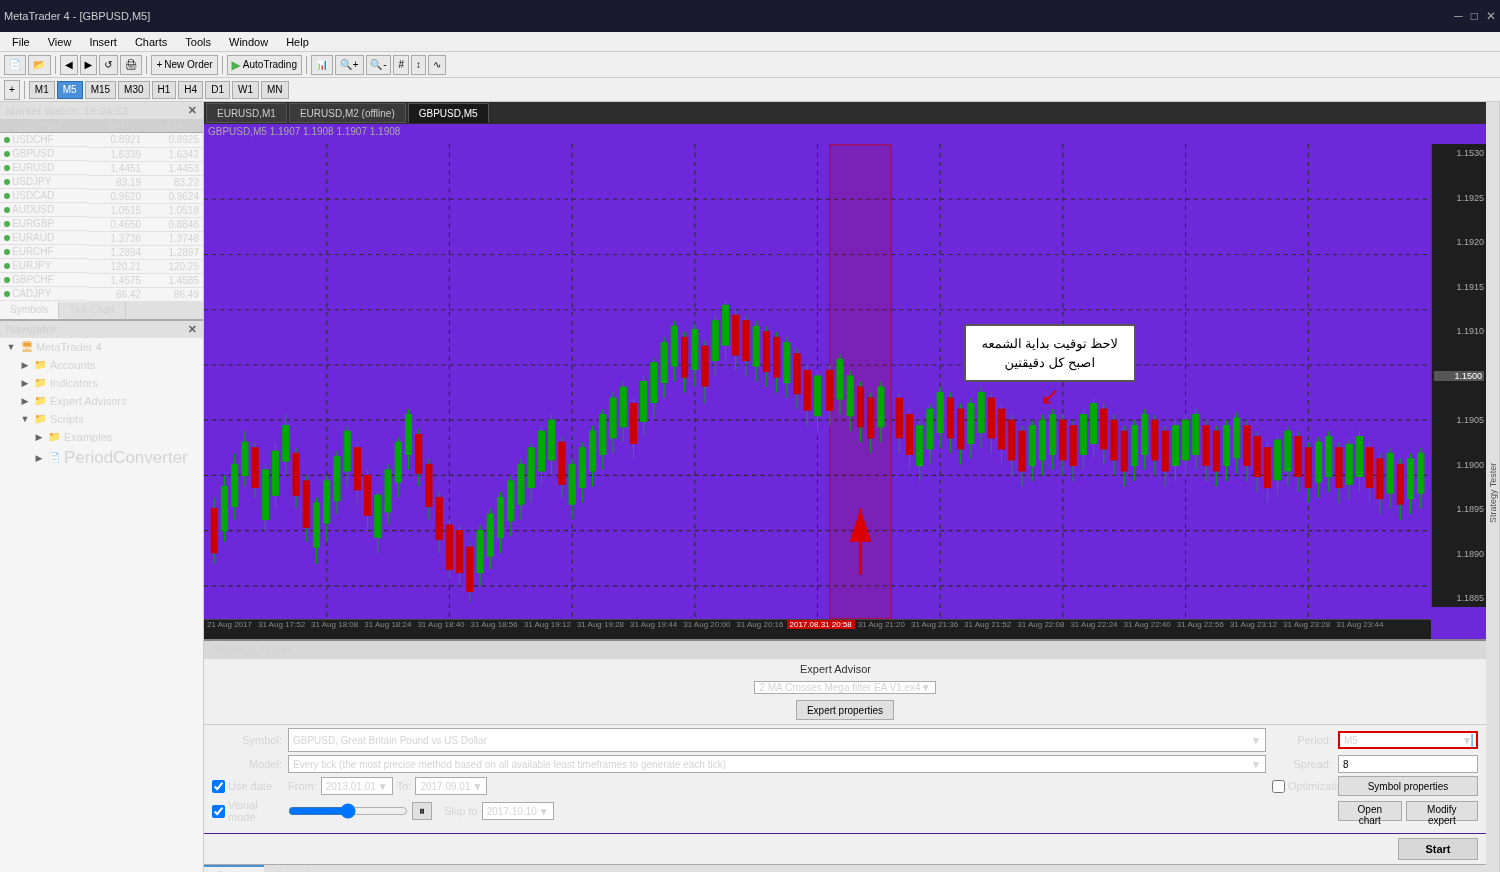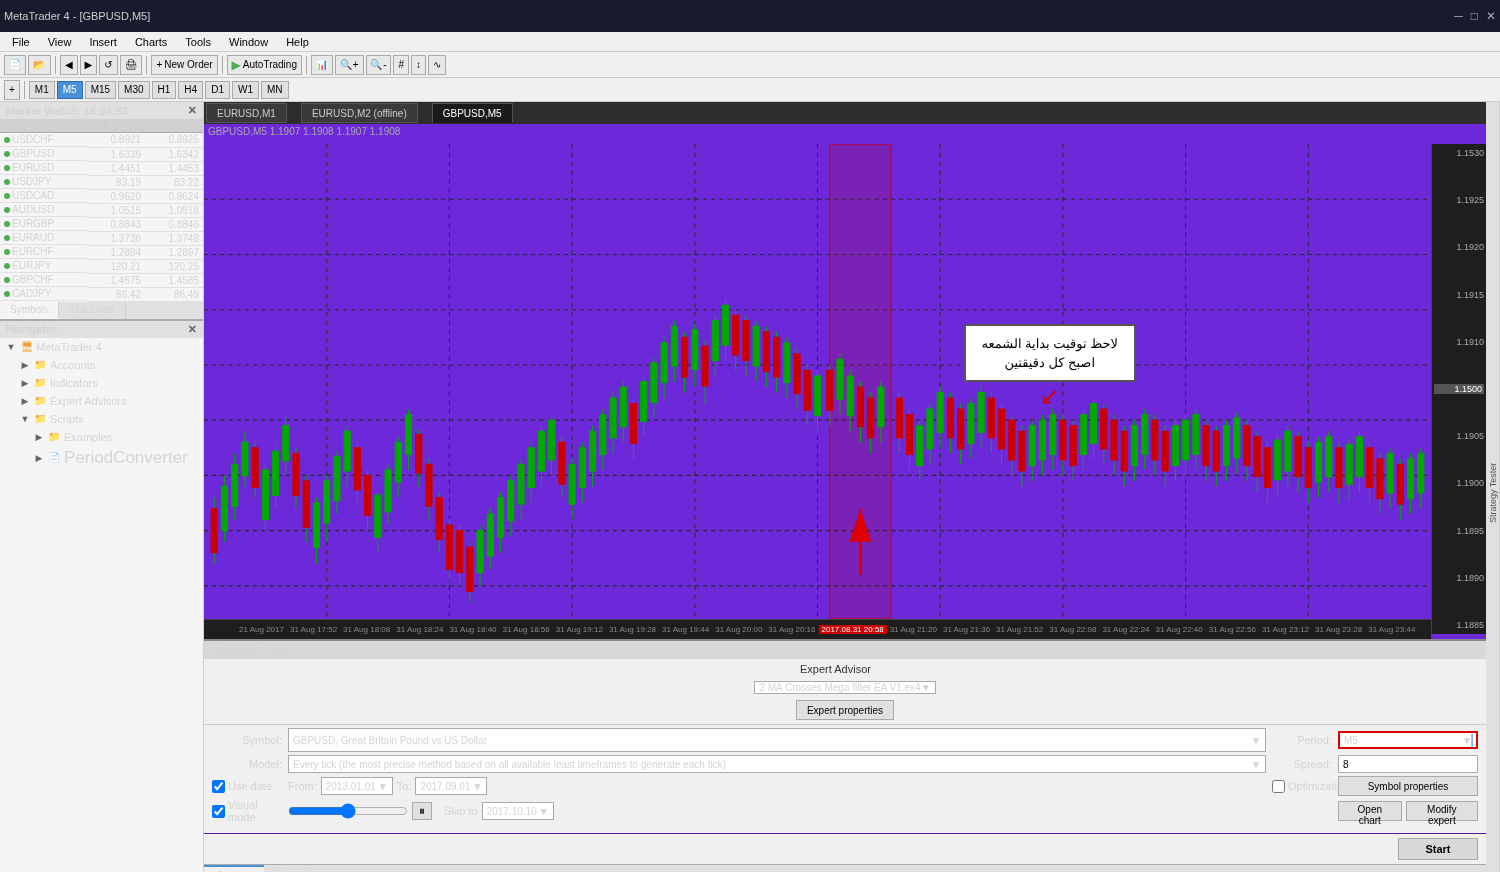--- a/index.html
+++ b/index.html
@@ -44,21 +44,21 @@
     .mw-tab.active { background: #f5f5f5; border-bottom: 2px solid #f5f5f5; }
 
     
     #navigator { flex: 1; overflow: auto; }
     #nav-header { background: #e0e0e0; padding: 2px 6px; font-size: 11px; font-weight: bold; display: flex; justify-content: space-between; align-items: center; }
     .nav-tree { font-size: 11px; }
     .nav-item { display: flex; align-items: center; gap: 2px; padding: 2px 4px; cursor: pointer; }
     .nav-icon { width: 14px; height: 14px; display: inline-flex; align-items: center; justify-content: center; font-size: 10px; }
     .folder-icon { color: #f0a030; }
     #chart-tabs { background: #2d2d2d; display: flex; align-items: center; height: 22px; padding: 0 2px; }
-    .chart-tab { padding: 2px 10px; font-size: 10px; cursor: pointer; background: #3a3a3a; border: 1px solid #555; margin-right: 14px; color: #ccc; height: 20px; display: flex; align-items: center; }
+    .chart-tab { padding: 2px 10px; font-size: 10px; cursor: pointer; background: #3a3a3a; border: 1px solid #555; margin-right: 2px; color: #ccc; height: 20px; display: flex; align-items: center; }
     .chart-tab.active { background: #1a1a1a; color: #fff; border-bottom: 1px solid #1a1a1a; }
     #chart-canvas { flex: 1; position: relative; overflow: hidden; }
 
     
     #chart-info { position: absolute; top: 2px; left: 4px; font-size: 10px; color: #aaa; z-index: 10; }
 
     
     #price-scale { position: absolute; right: 0; top: 0; bottom: 20px; width: 55px; background: #1e1e1e; border-left: 1px solid #444; display: flex; flex-direction: column; justify-content: space-between; padding: 2px 2px; }
     .price-label { font-size: 9px; color: #aaa; text-align: right; }
 
@@ -193,21 +193,21 @@
       <td style="text-align:right;">0.9620</td>
       <td style="text-align:right;">0.9624</td>
     </tr>
             <tr>
       <td><span class="dot dot-green"></span>AUDUSD</td>
       <td style="text-align:right;">1.0515</td>
       <td style="text-align:right;">1.0518</td>
     </tr>
             <tr>
       <td><span class="dot dot-green"></span>EURGBP</td>
-      <td style="text-align:right;">0.8843</td>
+      <td style="text-align:right;">0.4650</td>
       <td style="text-align:right;">0.8846</td>
     </tr>
             <tr>
       <td><span class="dot dot-green"></span>EURAUD</td>
       <td style="text-align:right;">1.3736</td>
       <td style="text-align:right;">1.3748</td>
     </tr>
             <tr>
       <td><span class="dot dot-green"></span>EURCHF</td>
       <td style="text-align:right;">1.2894</td>
@@ -571,35 +571,35 @@
         </g>
       </svg>
 
       <div id="callout" style="position:absolute; top:200px; right:350px; background:white; border:2px solid #555; padding:10px 16px; z-index:100; border-radius:2px; text-align:center; direction:rtl;">
         <div style="font-size:13px; color:#000; margin-bottom:4px;">لاحظ توقيت بداية الشمعه</div>
         <div style="font-size:13px; color:#000;">اصبح كل دقيقتين</div>
 
         <div style="position:absolute; bottom:-30px; left:50%; transform:translateX(-50%); color:#dd0000; font-size:24px;">↙</div>
       </div>
 
-      <div id="price-scale" style="position:absolute; right:0; top:20px; bottom:5px; width:55px; background:#1e1e1e; border-left:1px solid #444; display:flex; flex-direction:column; justify-content:space-between; padding:4px 2px;">
+      <div id="price-scale" style="position:absolute; right:0; top:20px; bottom:32px; width:55px; background:#1e1e1e; border-left:1px solid #444; display:flex; flex-direction:column; justify-content:space-between; padding:4px 2px;">
         <div class="price-label">1.1530</div>
         <div class="price-label">1.1925</div>
         <div class="price-label">1.1920</div>
         <div class="price-label">1.1915</div>
         <div class="price-label">1.1910</div>
         <div class="price-label" style="color:#fff; background:#555; padding:0 2px;">1.1500</div>
         <div class="price-label">1.1905</div>
         <div class="price-label">1.1900</div>
         <div class="price-label">1.1895</div>
         <div class="price-label">1.1890</div>
         <div class="price-label">1.1885</div>
       </div>
 
-      <div id="time-scale" style="position:absolute; bottom:0; left:0; right:55px; height:20px; background:#1e1e1e; border-top:1px solid #444; display:flex; align-items:center; overflow:hidden; font-size:8px; color:#888;padding-left:32px;">
+      <div id="time-scale" style="position:absolute; bottom:0; left:0; right:55px; height:20px; background:#1e1e1e; border-top:1px solid #444; display:flex; align-items:flex-start; overflow:hidden; font-size:8px; color:#888;">
         <span style="padding:0 3px; white-space:nowrap;">21 Aug 2017</span>
         <span style="padding:0 3px; white-space:nowrap;">31 Aug 17:52</span>
         <span style="padding:0 3px; white-space:nowrap;">31 Aug 18:08</span>
         <span style="padding:0 3px; white-space:nowrap;">31 Aug 18:24</span>
         <span style="padding:0 3px; white-space:nowrap;">31 Aug 18:40</span>
         <span style="padding:0 3px; white-space:nowrap;">31 Aug 18:56</span>
         <span style="padding:0 3px; white-space:nowrap;">31 Aug 19:12</span>
         <span style="padding:0 3px; white-space:nowrap;">31 Aug 19:28</span>
         <span style="padding:0 3px; white-space:nowrap;">31 Aug 19:44</span>
         <span style="padding:0 3px; white-space:nowrap;">31 Aug 20:00</span>

